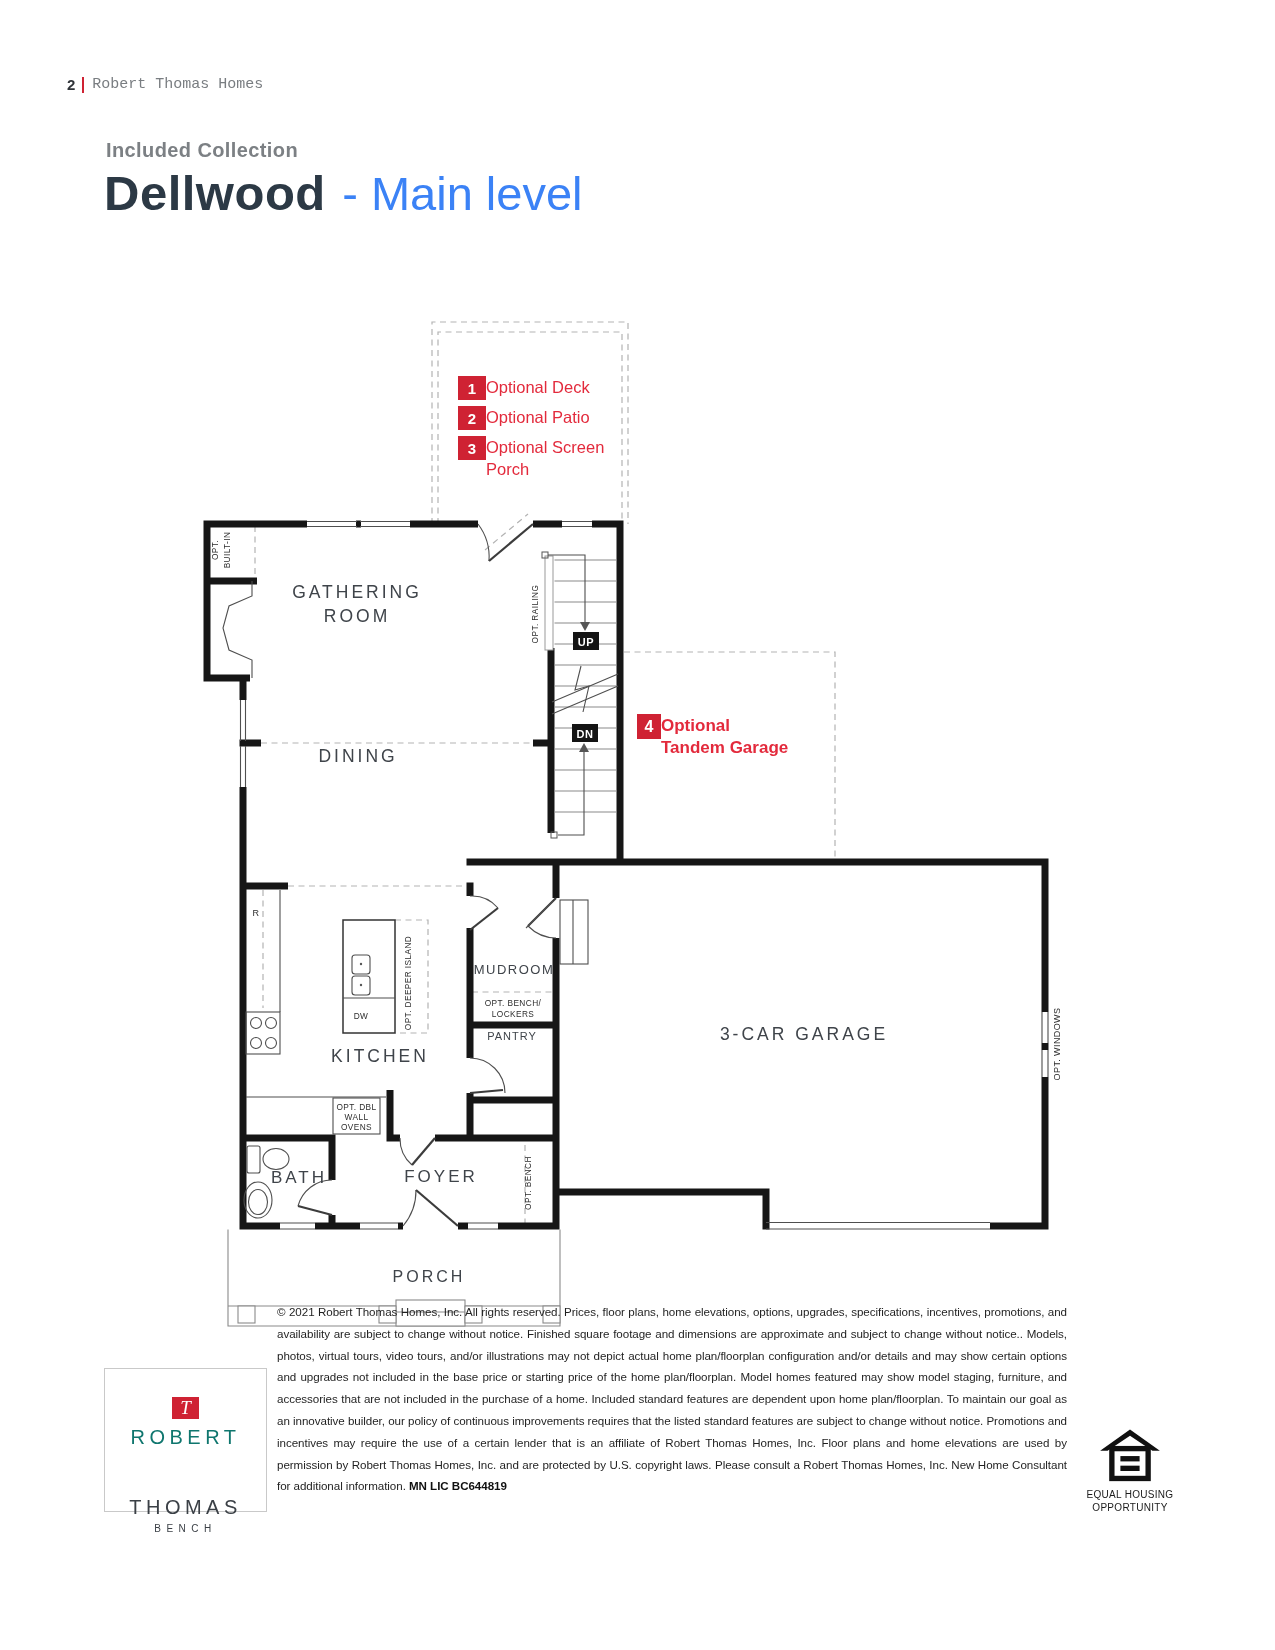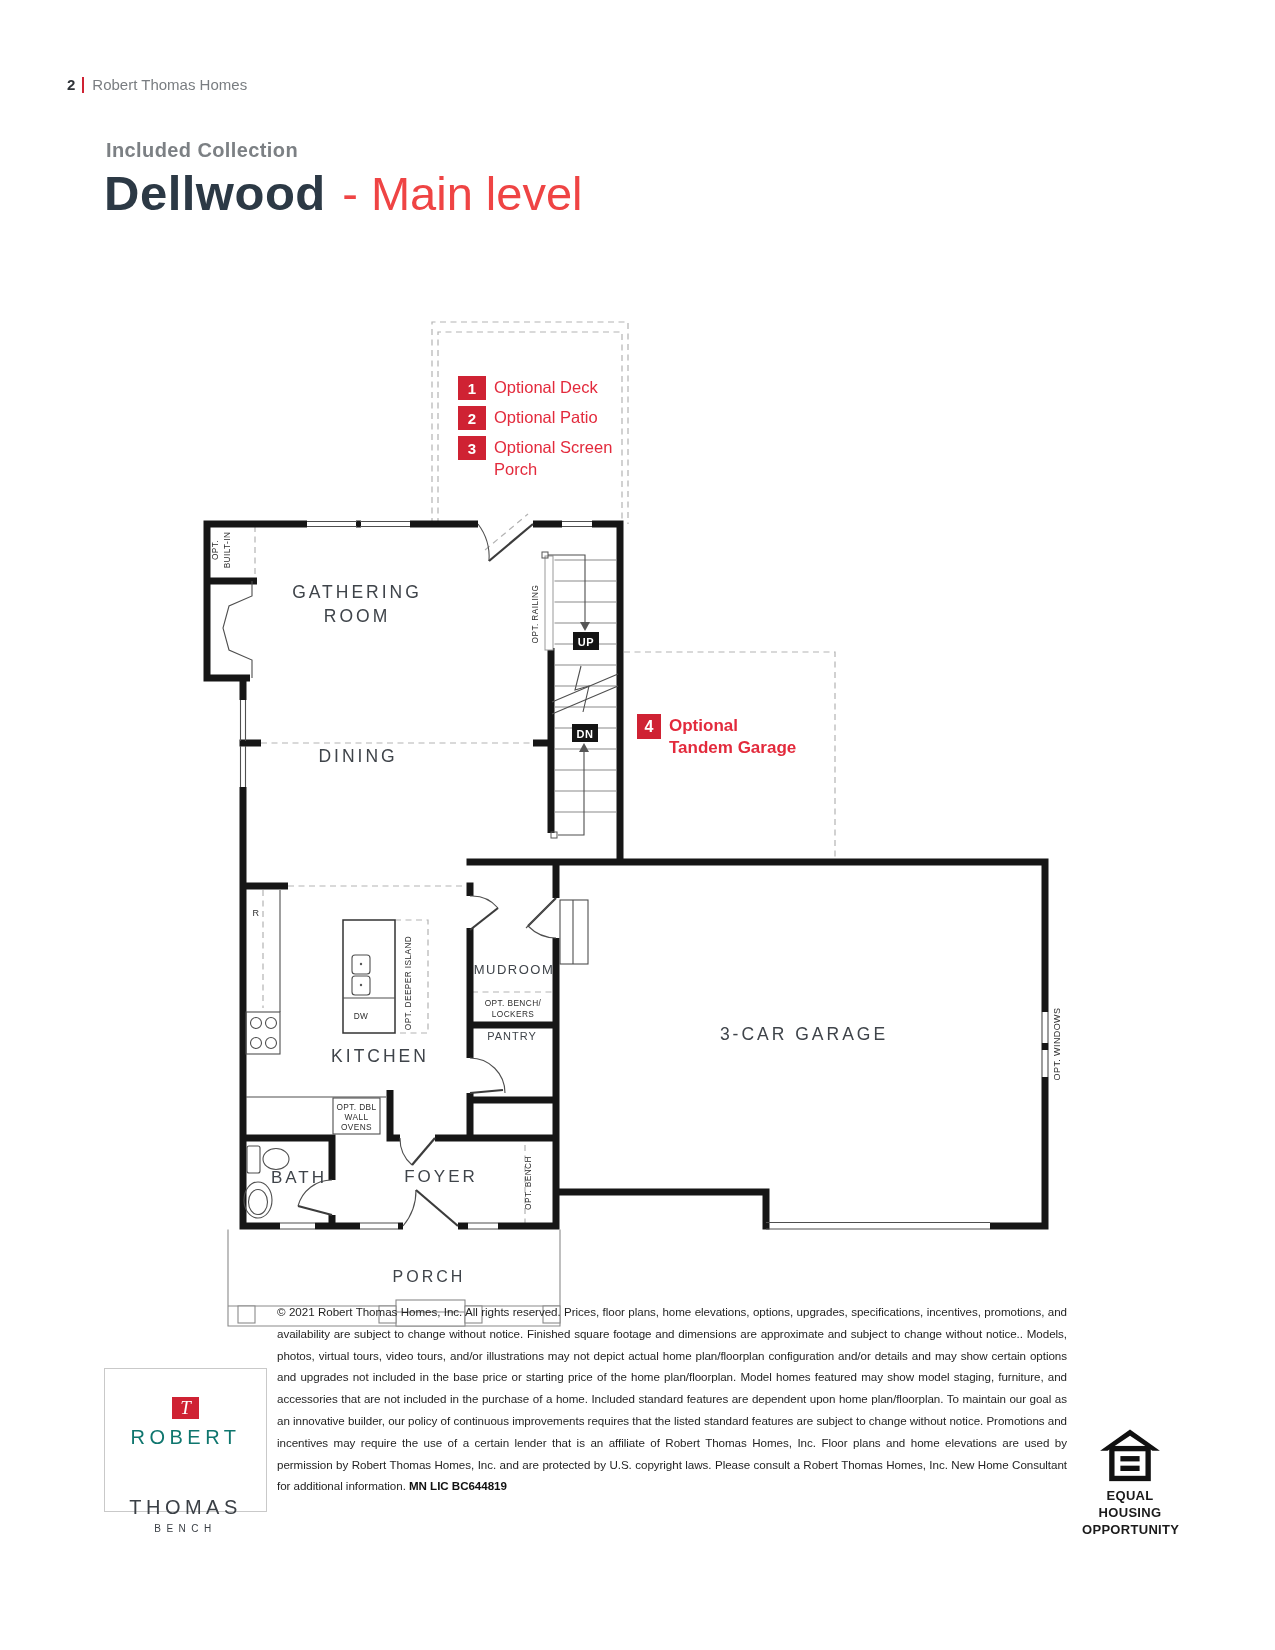--- a/index.html
+++ b/index.html
@@ -6,32 +6,32 @@
     --red:#cf2233; --red-text:#e32a3c; --ink:#161616; --room:#3f444a; --gray:#7c8084;
   }
   html,body{margin:0;padding:0;}
   body{width:1275px;height:1650px;position:relative;background:#fff;
        font-family:"Liberation Sans",sans-serif;overflow:hidden;}
   .abs{position:absolute;}
   
   .meta{top:76px;left:67px;display:flex;align-items:center;font-size:15px;}
   .meta .num{font-weight:bold;color:#2f3338;}
   .meta .bar{width:2px;height:16px;background:var(--red);margin:0 8px 0 7px;}
-  .meta .brand{color:#797d81;}
+  .meta .brand{color:#797d81;font-family:Liberation Mono, monospace;}
   .collection{top:139px;left:106px;font-size:20px;font-weight:bold;color:var(--gray);letter-spacing:.4px;}
   .title{top:165px;left:104px;white-space:nowrap;}
   .title .plan{font-size:49px;font-weight:800;color:#2c3945;letter-spacing:.5px;}
-  .title .lvl{font-size:47px;font-weight:300;color:#ef4444;margin-left:12px;}
+  .title .lvl{font-size:47px;font-weight:300;color:#3b82f6;margin-left:12px;}
   
   .legend{display:flex;flex-direction:column;}
   .lrow{display:flex;align-items:flex-start;margin-bottom:6px;}
   .badge{background:var(--red);color:#fff;font-weight:bold;display:flex;align-items:center;justify-content:center;flex:0 0 auto;}
   .legend1 .badge{width:28px;height:24px;font-size:15px;}
   .legend4 .badge{width:24px;height:25px;font-size:16px;}
-  .llabel{color:var(--red-text);margin-left:8px;padding-top:1px;}
+  .llabel{color:var(--red-text);padding-top:1px;}
   .legend1 .llabel{font-size:16.5px;line-height:1.32;}
   .legend4 .llabel{font-size:17px;line-height:1.32;font-weight:bold;}
   
   svg text{font-family:"Liberation Sans",sans-serif;}
   .wall{stroke:var(--ink);stroke-width:7;fill:none;}
   .thin{stroke:#4f4f4f;stroke-width:1.1;fill:none;}
   .thin2{stroke:#8a8a8a;stroke-width:1.1;fill:none;}
   .leaf{stroke:#3c3c3c;stroke-width:2.2;fill:none;}
   .dash{stroke:#b3b3b3;stroke-width:1.2;fill:none;stroke-dasharray:6 4.5;}
   .room{fill:var(--room);font-size:17.5px;letter-spacing:3px;text-anchor:middle;}
@@ -42,21 +42,21 @@
             display:flex;flex-direction:column;align-items:center;box-sizing:border-box;padding-top:28px;}
   .logo-sq{width:27px;height:27px;background:var(--red);color:#fff;display:flex;align-items:center;justify-content:center;
            font-family:"Liberation Serif",serif;font-style:italic;font-size:19px;}
   .logo-l1{margin-top:7px;font-size:20px;letter-spacing:4.5px;color:#0f766e;line-height:1.1;}
   .logo-l2{font-size:20px;letter-spacing:4.5px;color:#3b4046;line-height:1.1;margin-top:48px;}
   .logo-l3{margin-top:5px;font-size:10px;letter-spacing:5.5px;color:#3b4046;}
   .disclaimer{left:277px;top:1301px;width:790px;font-size:11.6px;line-height:21.8px;color:#1f1f1f;
               text-align:justify;letter-spacing:-0.05px;}
   .disclaimer b{color:#111;}
   .eho{left:1082px;top:1428px;width:96px;text-align:center;}
-  .eho-txt{font-size:13px;font-weight:bold;color:#1b1b1b;line-height:1.3;letter-spacing:.3px;margin-top:2px;}
+  .eho-txt{font-size:10px;font-weight:normal;color:#1b1b1b;line-height:1.3;letter-spacing:.3px;margin-top:2px;}
 </style>
 </head>
 <body>
 
 <div class="abs meta">
   <span class="num">2</span>
   <span class="bar"></span>
   <span class="brand">Robert Thomas Homes</span>
 </div>
 <div class="abs collection">Included Collection</div>

